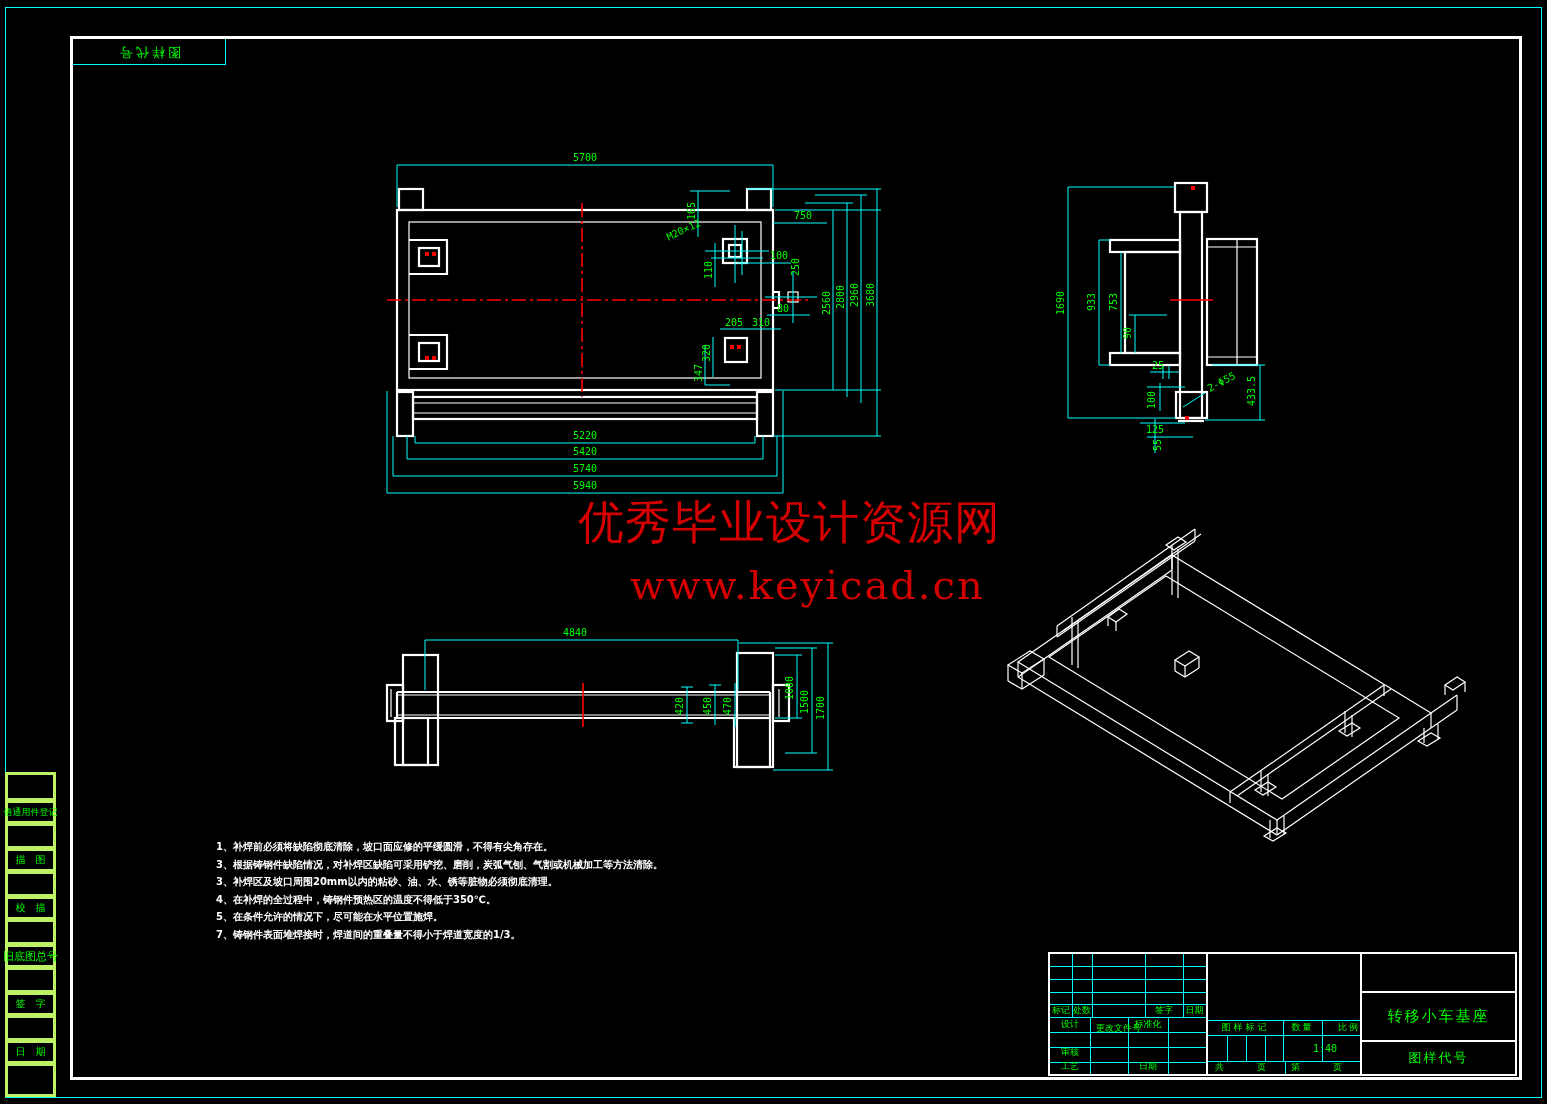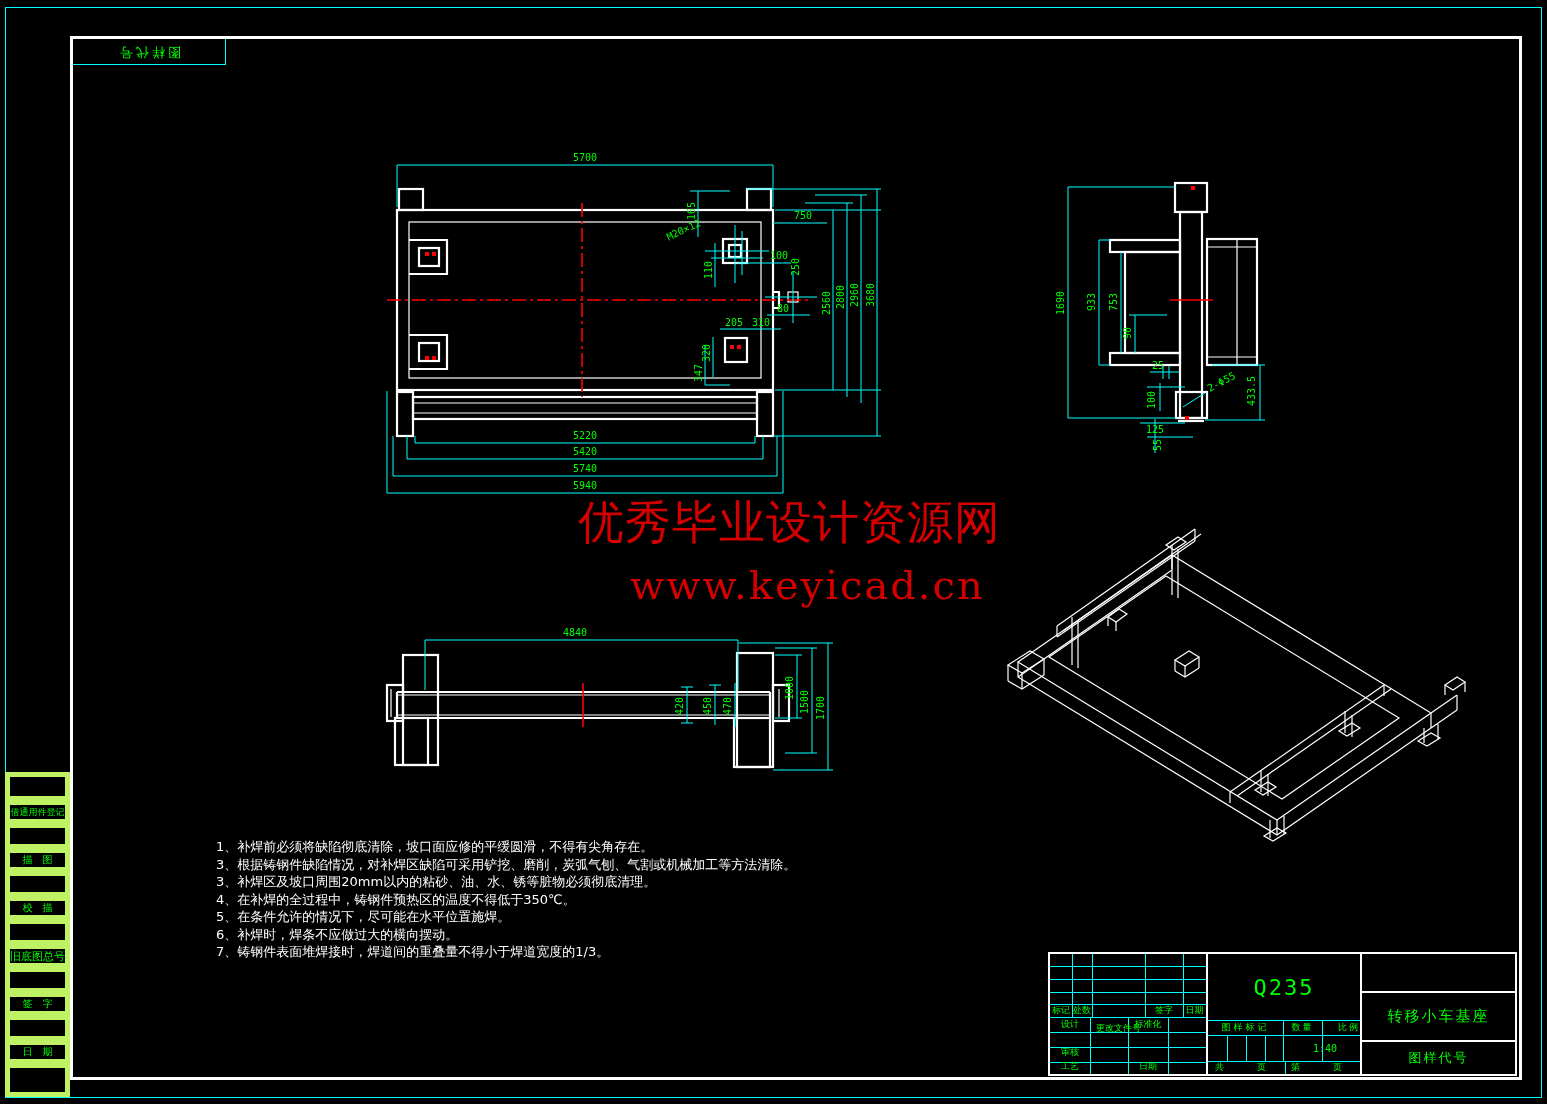--- a/index.html
+++ b/index.html
@@ -7,30 +7,30 @@
          font-family:"DejaVu Sans","Liberation Sans",sans-serif;}
   
   .abs{position:absolute;}
   #outer-border{left:5px;top:7px;width:1535px;height:1089px;border:1px solid #00ffff;}
   #inner-frame{left:70px;top:36px;width:1446px;height:1038px;border:3px solid #ffffff;}
   
   #corner-stamp{left:73px;top:39px;width:152px;height:25px;border-right:1px solid #00ffff;border-bottom:1px solid #00ffff;
     display:flex;align-items:center;justify-content:center;}
   #corner-stamp span{color:#00ff00;font-size:13px;transform:rotate(180deg);letter-spacing:3px;}
   
-  .sb-cell{position:absolute;left:5px;width:65px;border:5px solid #bef264;box-sizing:border-box;
+  .sb-cell{position:absolute;left:5px;width:51px;border:3px solid #bef264;box-sizing:border-box;
     color:#00ff00;display:flex;align-items:center;justify-content:center;font-size:10px;white-space:nowrap;}
   
   .wm{position:absolute;color:#d40000;font-family:"DejaVu Serif","Liberation Serif",serif;white-space:nowrap;}
   #wm1{left:578px;top:492px;font-size:46px;letter-spacing:1px;}
   #wm2{left:630px;top:562px;font-size:40px;letter-spacing:2px;}
   
   #tech{left:216px;top:838px;color:#ffffff;}
   #tech .t-title{font-size:14px;margin-bottom:8px;letter-spacing:1px;}
-  #tech .t-item{font-size:13px;line-height:17.5px;white-space:nowrap;}
+  #tech .t-item{font-size:10px;line-height:17.5px;white-space:nowrap;font-weight:bold;}
   
   svg{position:absolute;overflow:visible;}
   .w{stroke:#ffffff;stroke-width:2.2;fill:none;}
   .w1{stroke:#ffffff;stroke-width:1.2;fill:none;}
   .c{stroke:#00ffff;stroke-width:1;fill:none;}
   .r{stroke:#ff0000;stroke-width:1.6;fill:none;}
   .rf{fill:#ff0000;stroke:none;}
   .dd{stroke-dasharray:14 4 3 4;}
   .dim{fill:#00ff00;font-family:"DejaVu Sans Mono","Liberation Mono",monospace;font-size:10px;}
   .mid{text-anchor:middle;}
@@ -346,21 +346,20 @@
 
   <div class="wm" id="wm1">优秀毕业设计资源网</div>
   <div class="wm" id="wm2">www.keyicad.cn</div>
 
   <div class="abs" id="tech">
     <div class="t-item">1、补焊前必须将缺陷彻底清除，坡口面应修的平缓圆滑，不得有尖角存在。</div>
     <div class="t-item">3、根据铸钢件缺陷情况，对补焊区缺陷可采用铲挖、磨削，炭弧气刨、气割或机械加工等方法清除。</div>
     <div class="t-item">3、补焊区及坡口周围20mm以内的粘砂、油、水、锈等脏物必须彻底清理。</div>
     <div class="t-item">4、在补焊的全过程中，铸钢件预热区的温度不得低于350℃。</div>
     <div class="t-item">5、在条件允许的情况下，尽可能在水平位置施焊。</div>
-    <div class="t-item">6、补焊时，焊条不应做过大的横向摆动。</div>
     <div class="t-item">7、铸钢件表面堆焊接时，焊道间的重叠量不得小于焊道宽度的1/3。</div>
   </div>
 
   <div class="abs" id="tb">
 
     <div class="tbw" style="left:156px;top:0;width:2px;height:120px;"></div>
     <div class="tbw" style="left:310px;top:0;width:2px;height:120px;"></div>
     <div class="tbw" style="left:312px;top:37px;width:153px;height:2px;"></div>
     <div class="tbw" style="left:312px;top:86px;width:153px;height:2px;"></div>
 
@@ -394,21 +393,20 @@
     <div class="tbt" style="left:22px;top:50px;width:20px;height:13px;">处数</div>
     <div class="tbt" style="left:42px;top:68px;width:53px;height:13px;">更改文件号</div>
     <div class="tbt" style="left:95px;top:50px;width:38px;height:13px;">签字</div>
     <div class="tbt" style="left:133px;top:50px;width:23px;height:13px;">日期</div>
     <div class="tbt" style="left:0;top:63px;width:40px;height:15px;">设计</div>
     <div class="tbt" style="left:78px;top:63px;width:40px;height:15px;">标准化</div>
     <div class="tbt" style="left:0;top:89px;width:40px;height:19px;">审核</div>
     <div class="tbt" style="left:0;top:105px;width:40px;height:15px;">工艺</div>
     <div class="tbt" style="left:78px;top:105px;width:40px;height:15px;">日期</div>
 
-    <div class="tbt tbm" style="left:158px;top:0;width:152px;height:66px;font-size:22px;letter-spacing:2px;">Q235</div>
     <div class="tbt" style="left:158px;top:66px;width:75px;height:15px;letter-spacing:3px;">图样标记</div>
     <div class="tbt" style="left:233px;top:66px;width:39px;height:15px;letter-spacing:2px;">数量</div>
     <div class="tbt" style="left:280px;top:66px;width:38px;height:15px;letter-spacing:2px;">比例</div>
     <div class="tbt tbm" style="left:256px;top:81px;width:38px;height:26px;font-size:10px;">1:40</div>
     <div class="tbt" style="left:158px;top:107px;width:77px;height:13px;letter-spacing:12px;">共　页</div>
     <div class="tbt" style="left:235px;top:107px;width:75px;height:13px;letter-spacing:12px;">第　页</div>
 
     <div class="tbt" style="left:312px;top:39px;width:153px;height:47px;font-size:15px;letter-spacing:2px;">转移小车基座</div>
     <div class="tbt" style="left:312px;top:88px;width:153px;height:32px;font-size:13px;letter-spacing:2px;">图样代号</div>
   </div>

